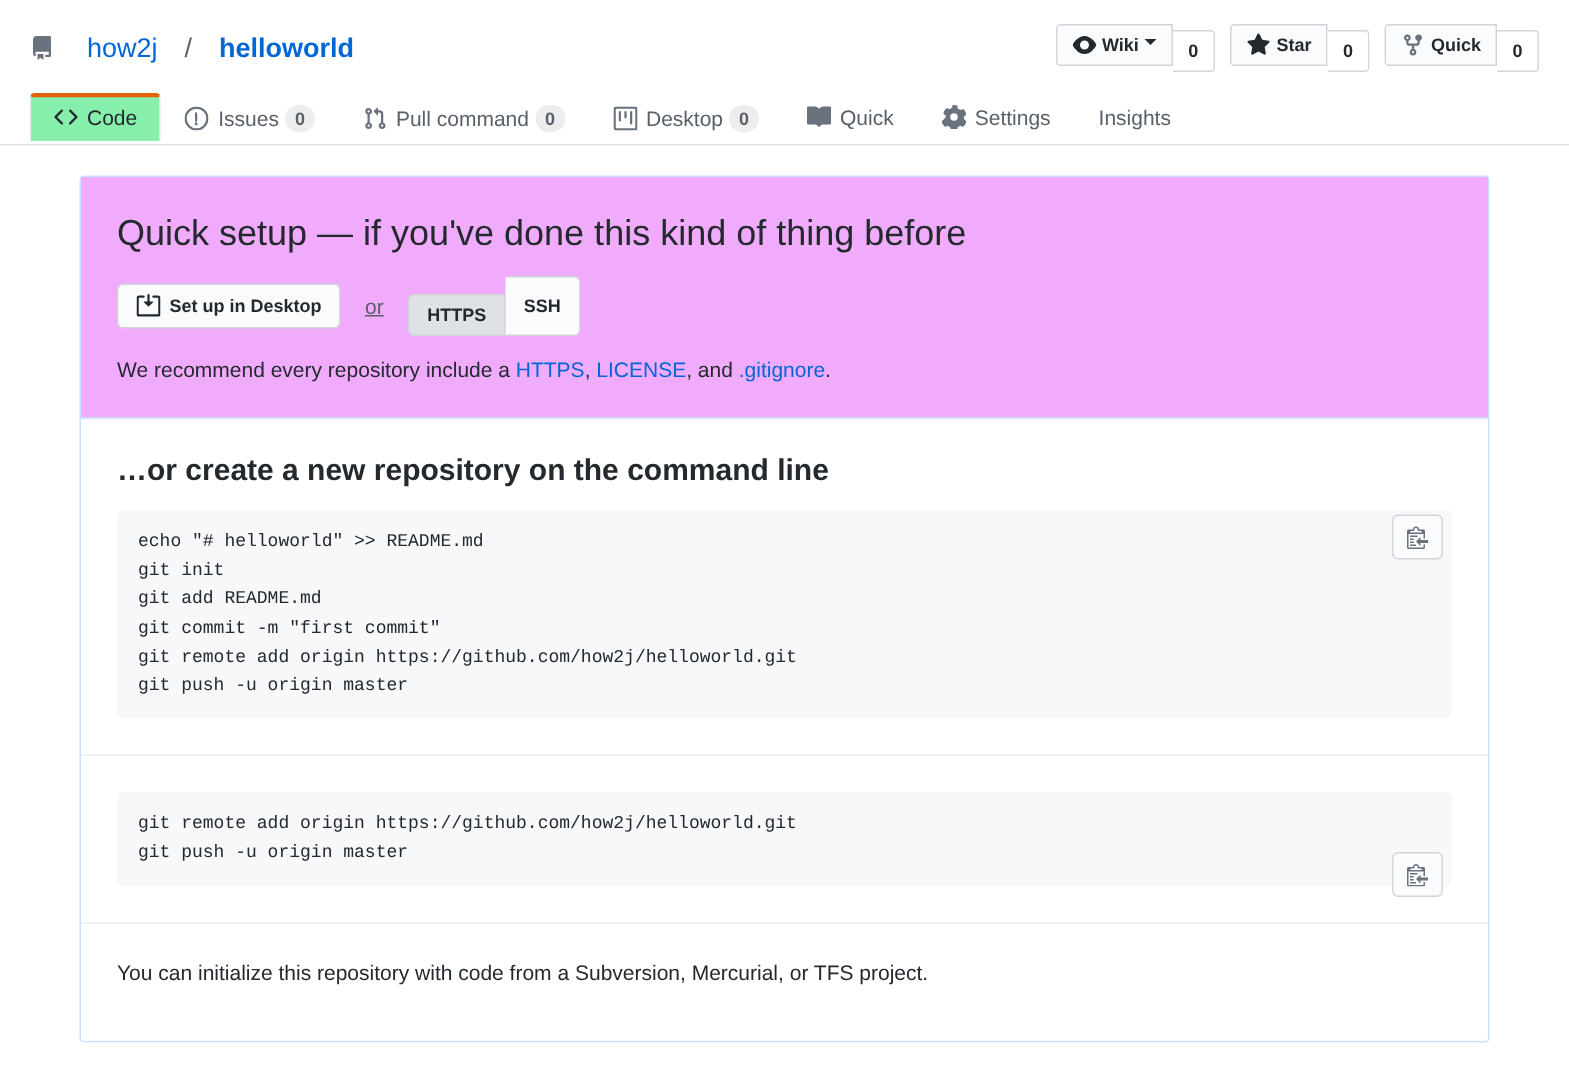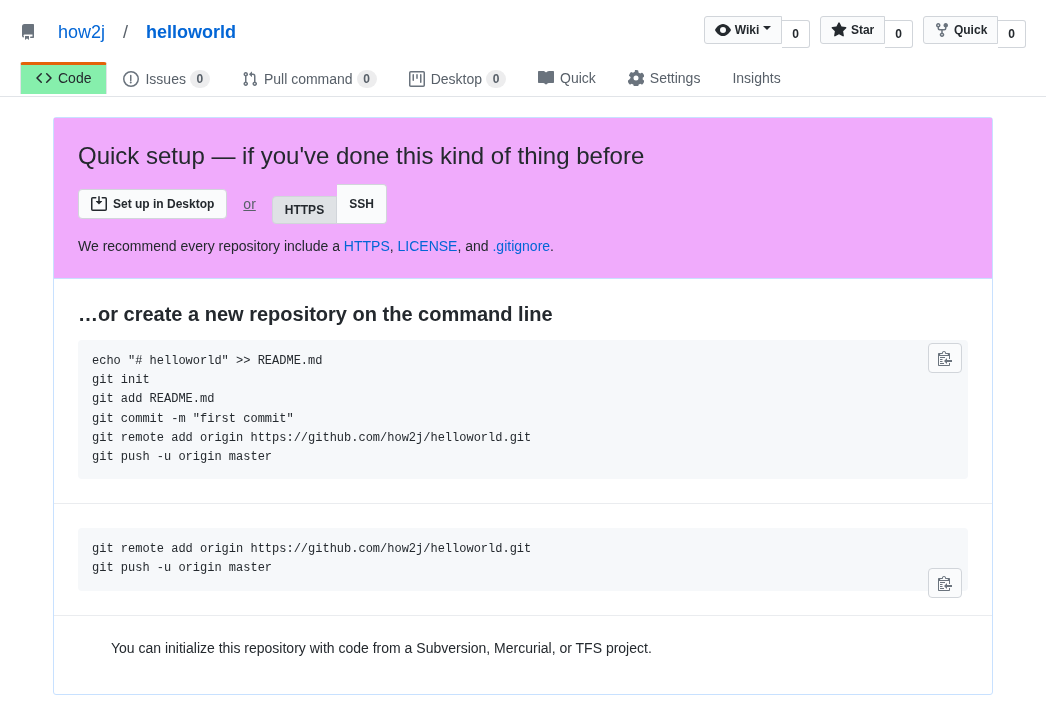--- a/index.html
+++ b/index.html
@@ -43,21 +43,21 @@
 .url-input { flex: 1; display: flex; }
 .url-input input { flex:1; padding: 6px 10px; font-family: SFMono-Regular, Consolas, "Liberation Mono", Menlo, monospace; font-size: 12px; color: #24292e; background: #fff; border: 1px solid #d1d5da; border-radius: 4px 0 0 4px; }
 .copy-btn { padding: 6px 10px; background: #fafbfc; border: 1px solid #d1d5da; border-left: 0; border-radius: 0 4px 4px 0; cursor: pointer; display:inline-flex; align-items:center;}
 .setup-footer { font-size: 14px; color: #24292e; }
 
 .section { padding: 24px; border-bottom: 1px solid #eaecef; position: relative; }
 .section:last-child { border-bottom: none; }
 .section h3 { font-size: 20px; font-weight: 700; margin-bottom: 14px; color: #24292e; }
 .code-block { background: #f6f8fa; padding: 12px 14px; border-radius: 4px; font-family: SFMono-Regular, Consolas, "Liberation Mono", Menlo, monospace; font-size: 12px; line-height: 1.6; white-space: pre; overflow-x: auto; color: #24292e; }
 .copy-float { position: absolute; top: 64px; right: 30px; padding: 6px 8px; background: #fafbfc; border: 1px solid #d1d5da; border-radius: 4px; cursor: pointer; display:inline-flex; }
-.desc { font-size: 14px; color: #24292e; margin-bottom: 14px; margin-left: 33px; }
+.desc { font-size: 14px; color: #24292e; margin-bottom: 14px; }
 
 .watermark { position: fixed; top: 350px; left: 50%; transform: translateX(-50%); font-size: 24px; font-weight: 700; color: #d5d9dd; letter-spacing: 2px; pointer-events: none; z-index: 0; }
 .watermark .accent { color: #e8c9a8; }
 </style>
 </head>
 <body>
 
 <div class="watermark">
   <span>HOW</span><span class="accent">2J</span><span>.CN</span>
 </div>

